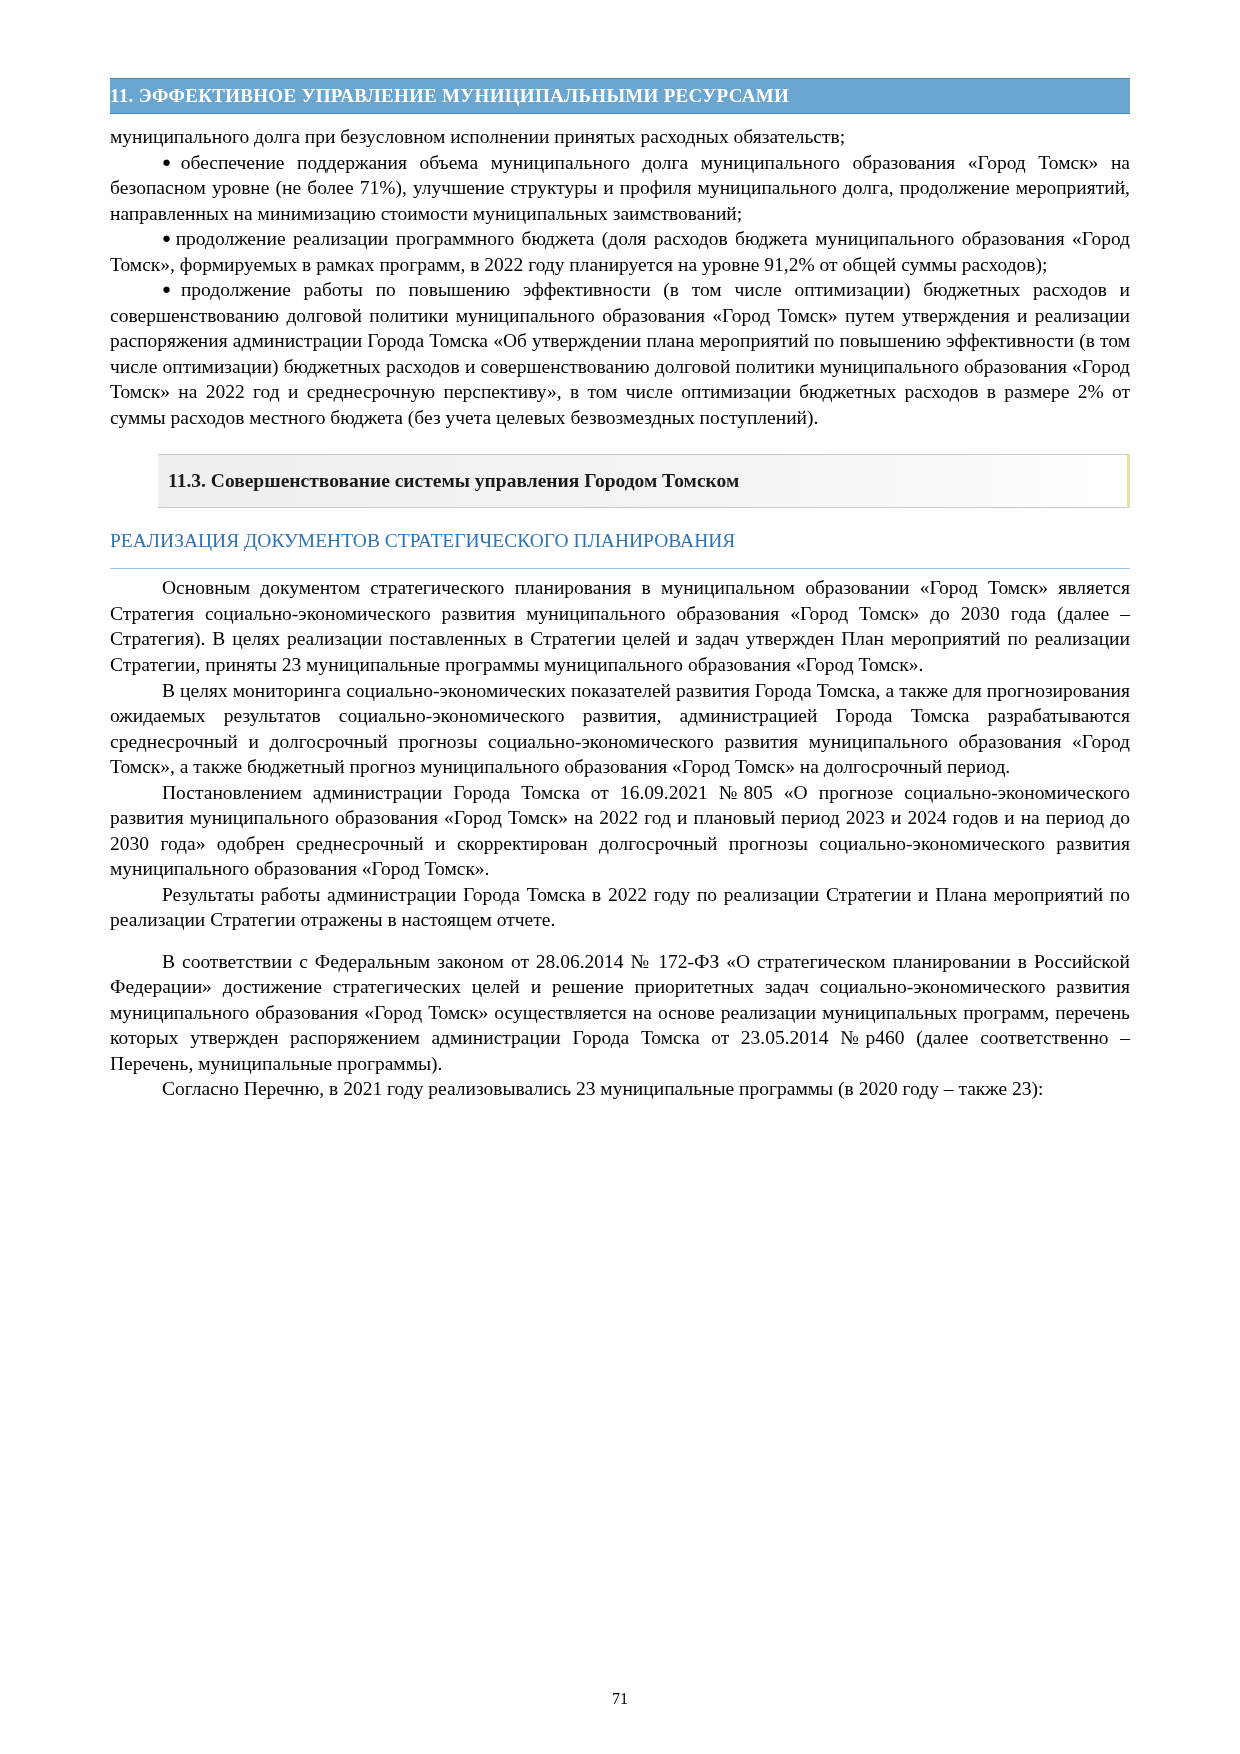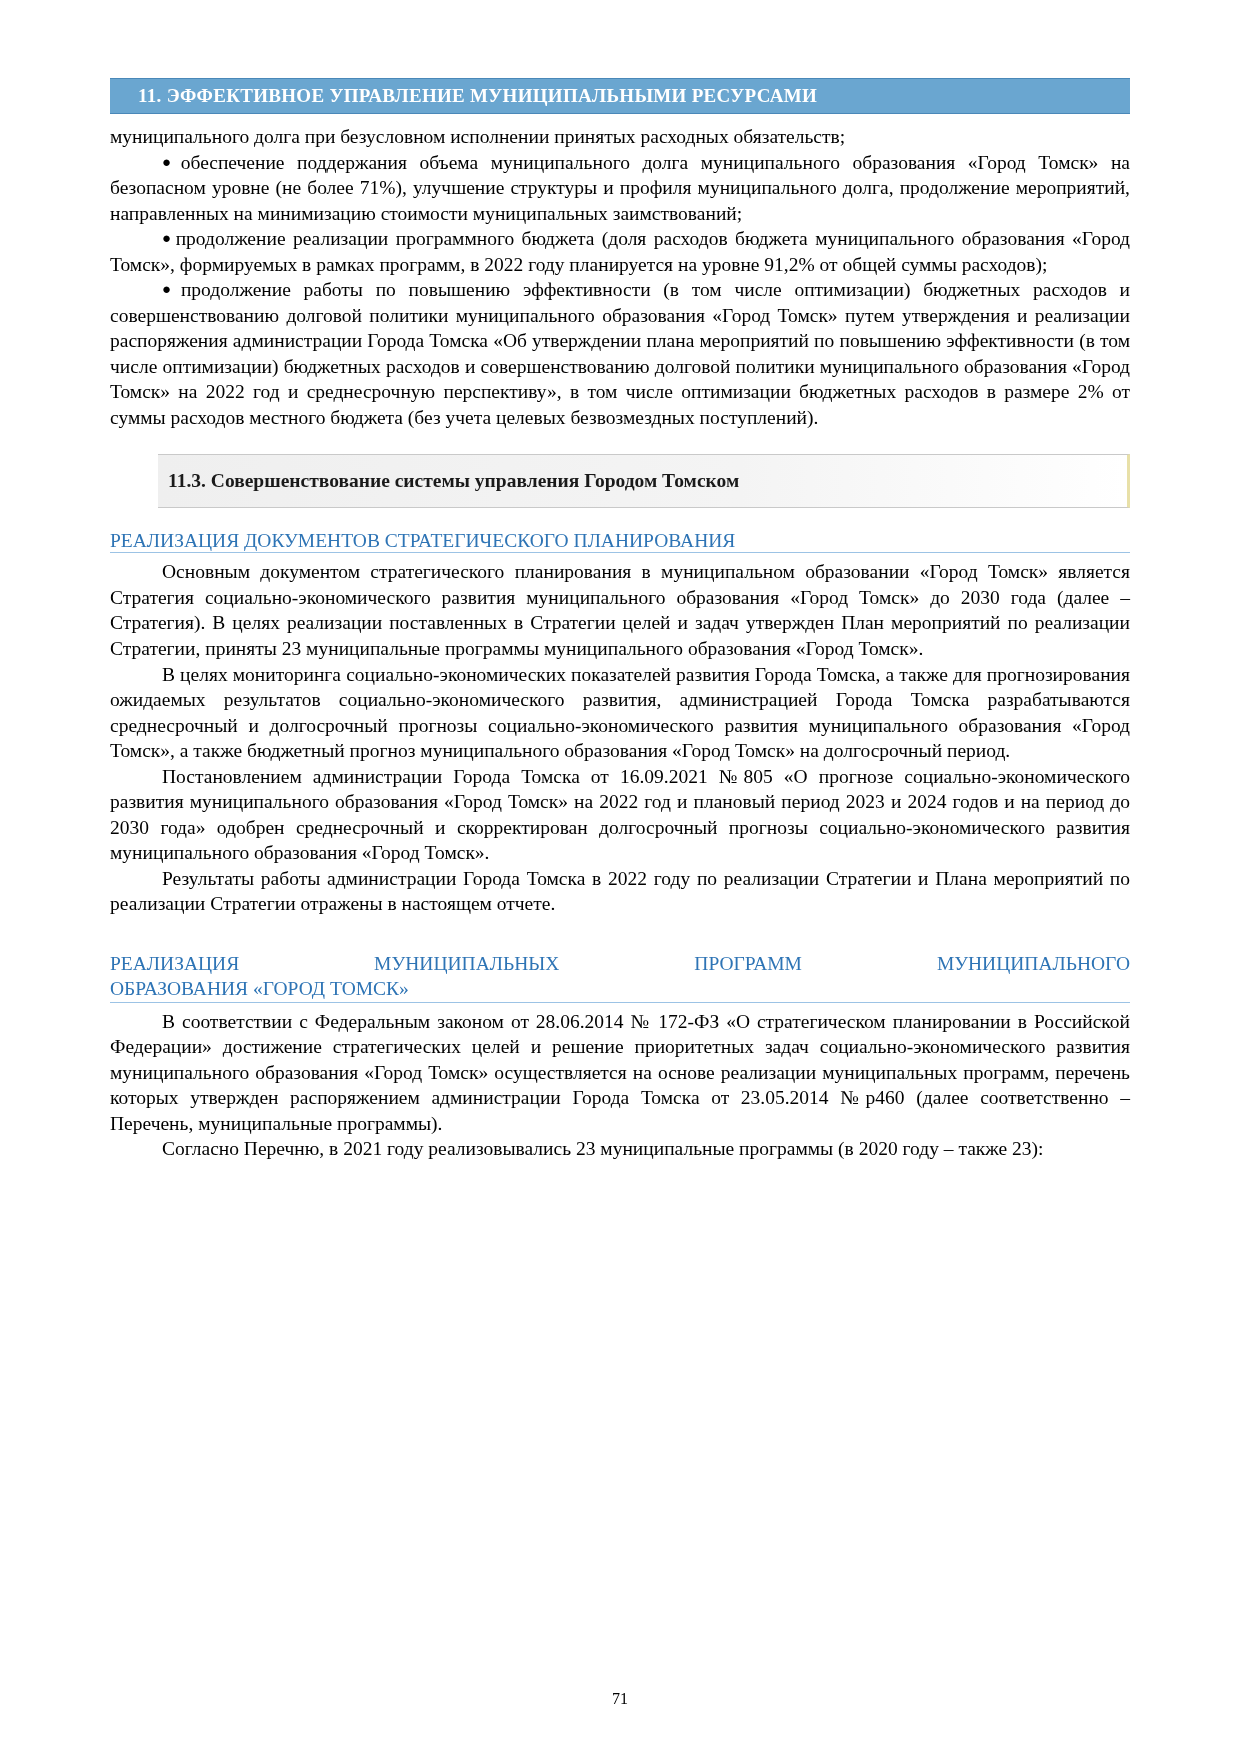--- a/index.html
+++ b/index.html
@@ -23,21 +23,21 @@
   }
 
   
   .chapter-banner {
     background: #6aa6d0;
     border-top: 1px solid #4a88b8;
     border-bottom: 1px solid #4a88b8;
     height: 36px;
     display: flex;
     align-items: center;
-    padding-left: 28px;
+    padding-left: 0;
     box-sizing: border-box;
     margin-bottom: 10px;
   }
   .chapter-banner-text {
     font-family: "Liberation Serif", serif;
     font-weight: bold;
     font-size: 19px;
     color: #ffffff;
     letter-spacing: 0.3px;
   }
@@ -85,21 +85,21 @@
     font-weight: bold;
     font-size: 19.5px;
     color: #1a1a1a;
   }
 
   
   .subheading {
     color: #2e74b5;
     font-size: 19.5px;
     border-bottom: 1px solid #9cc3e5;
-    padding-bottom: 0;
+    padding-bottom: 16px;
     margin-bottom: 6px;
     margin-top: 18px;
     text-align: justify;
   }
   .subheading.caps2 {
     line-height: 1.3;
   }
   .subheading-inner {
     display: block;
   }
@@ -146,22 +146,18 @@
     <span class="subheading-inner">РЕАЛИЗАЦИЯ ДОКУМЕНТОВ СТРАТЕГИЧЕСКОГО ПЛАНИРОВАНИЯ</span>
   </div>
 
   <p class="body indent">Основным документом стратегического планирования в муниципальном образовании «Город Томск» является Стратегия социально-экономического развития муниципального образования «Город Томск» до 2030 года (далее – Стратегия). В целях реализации поставленных в Стратегии целей и задач утвержден План мероприятий по реализации Стратегии, приняты 23 муниципальные программы муниципального образования «Город Томск».</p>
   <p class="body indent">В целях мониторинга социально-экономических показателей развития Города Томска, а также для прогнозирования ожидаемых результатов социально-экономического развития, администрацией Города Томска разрабатываются среднесрочный и долгосрочный прогнозы социально-экономического развития муниципального образования «Город Томск», а также бюджетный прогноз муниципального образования «Город Томск» на долгосрочный период.</p>
   <p class="body indent">Постановлением администрации Города Томска от 16.09.2021 №805 «О прогнозе социально-экономического развития муниципального образования «Город Томск» на 2022 год и плановый период 2023 и 2024 годов и на период до 2030 года» одобрен среднесрочный и скорректирован долгосрочный прогнозы социально-экономического развития муниципального образования «Город Томск».</p>
   <p class="body indent">Результаты работы администрации Города Томска в 2022 году по реализации Стратегии и Плана мероприятий по реализации Стратегии отражены в настоящем отчете.</p>
 
   <div class="spacer-md"></div>
 
-  <div class="subheading caps2">
-    <span class="subheading-justify">РЕАЛИЗАЦИЯ МУНИЦИПАЛЬНЫХ ПРОГРАММ МУНИЦИПАЛЬНОГО</span>
-    <span class="subheading-inner">ОБРАЗОВАНИЯ «ГОРОД ТОМСК»</span>
-  </div>
 
   <p class="body indent">В соответствии с Федеральным законом от 28.06.2014 № 172-ФЗ «О стратегическом планировании в Российской Федерации» достижение стратегических целей и решение приоритетных задач социально-экономического развития муниципального образования «Город Томск» осуществляется на основе реализации муниципальных программ, перечень которых утвержден распоряжением администрации Города Томска от 23.05.2014 №р460 (далее соответственно – Перечень, муниципальные программы).</p>
   <p class="body indent">Согласно Перечню, в 2021 году реализовывались 23 муниципальные программы (в 2020 году – также 23):</p>
 
   <div class="page-number">71</div>
 </div>
 
 </body></html>

